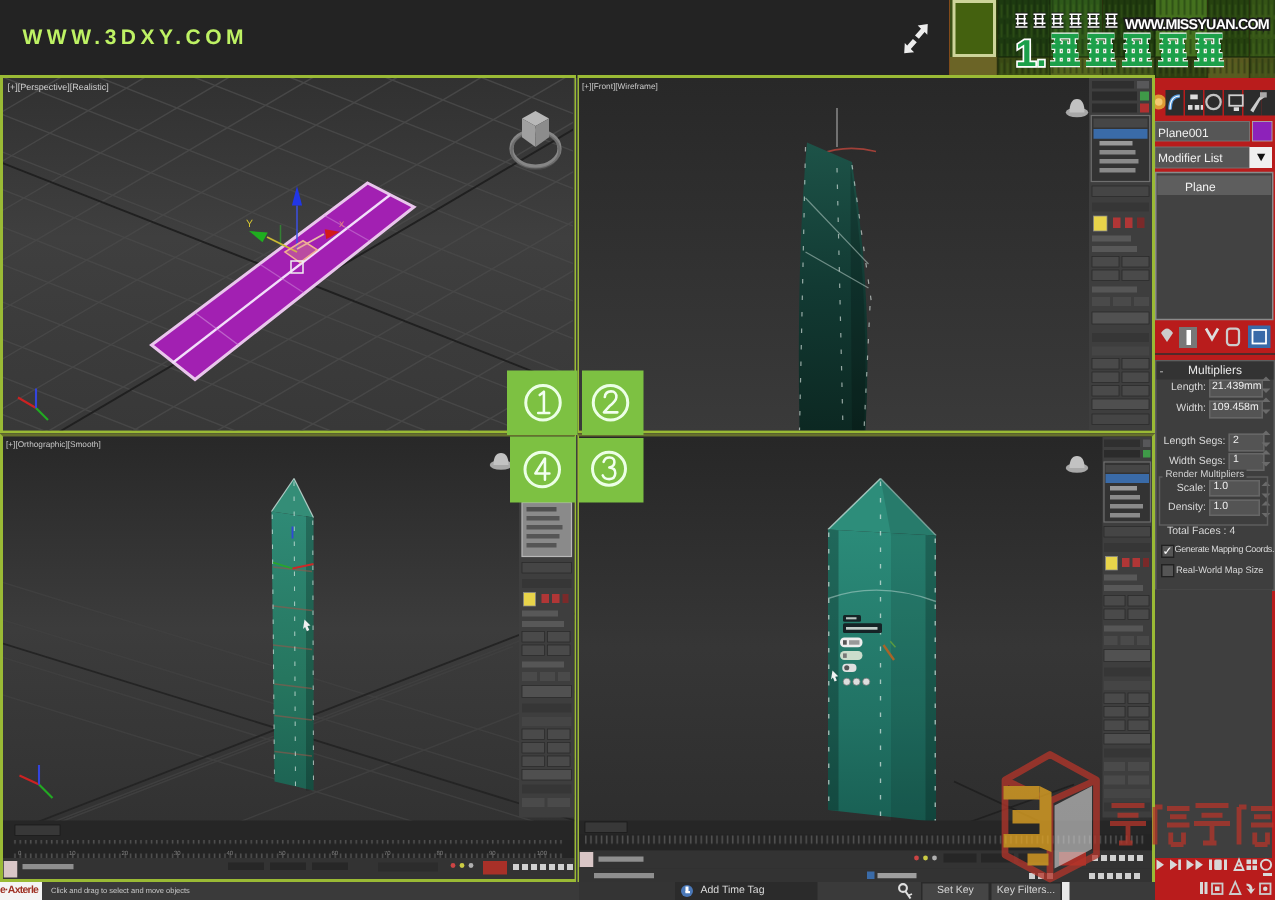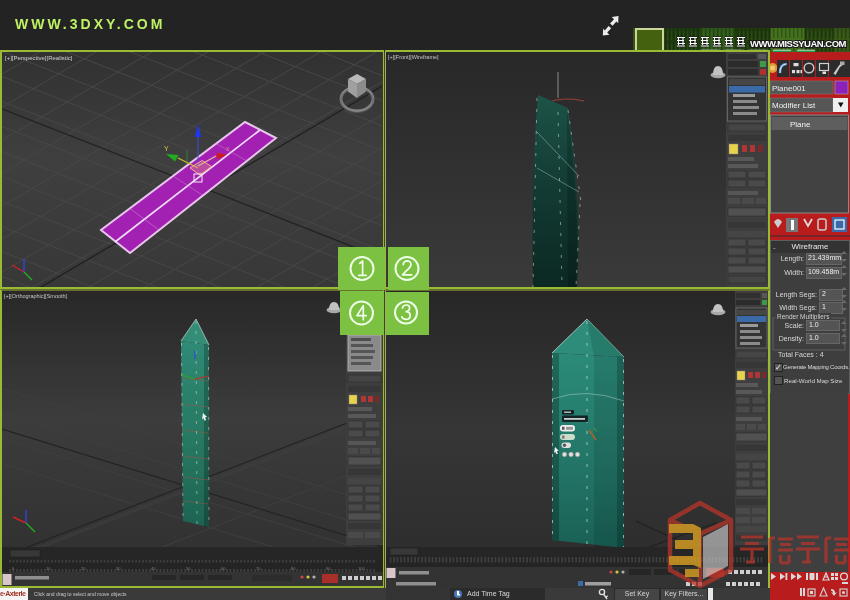--- a/index.html
+++ b/index.html
@@ -16,21 +16,21 @@
 <div class="abs" id="topbar" style="left:0;top:0;width:850px;height:52px;background:#232323;">
   <div class="abs" style="left:15px;top:16px;font-size:14px;font-weight:bold;letter-spacing:3px;color:#bef264;">WWW.3DXY.COM</div>
 
   <svg class="abs" style="left:601px;top:13px;" width="24" height="26" viewBox="0 0 24 26">
     <g fill="#ececec">
       <path d="M17.5 3 L10.8 4 L13 6.2 L9 10.6 L11.6 12.8 L15.4 8.4 L17.2 10.2 Z"></path>
       <path d="M1.8 22.5 L8.4 21.8 L6.2 19.6 L10.2 15.2 L7.6 13 L3.8 17.4 L2.2 15.6 Z"></path>
     </g>
   </svg>
 
-  <div class="abs" id="grass" style="left:633px;top:0;width:217px;height:40px;background:#f97316;overflow:hidden;margin-top:28px;">
+  <div class="abs" id="grass" style="left:633px;top:0;width:217px;height:52px;background:#f97316;overflow:hidden;">
   <svg width="217" height="52" viewBox="0 0 217 52">
     <defs>
       <path id="cjs" fill="none" d="M1,1.5 H9 M1,4.5 H8 M1.5,7.5 H9 M2.5,1.5 V9 M7,1.5 V9 M1,10 H9"></path>
       <pattern id="gstripe" x="0" y="0" width="4" height="13" patternUnits="userSpaceOnUse">
         <rect x="0" y="0" width="1.4" height="10" fill="#12250a"></rect>
         <rect x="2.2" y="3" width="1" height="9" fill="#486e20"></rect>
       </pattern>
       <path id="cjb" fill="none" d="M2,3 H20 M2,10 H19 M3,16 H20 M6,3 V21 M11,6 V21 M16,3 V21 M1,21.5 H21 M4,6 L8,8"></path>
     </defs>
     <rect x="0" y="0" width="32" height="52" fill="#3a4f14"></rect>
@@ -614,21 +614,21 @@
           <rect x="21" y="168" width="3" height="10" fill="#ffffff"></rect>
       <path d="M34,167 l4,7 l4,-7" fill="none" stroke="#ddd" stroke-width="1.8"></path>
       <rect x="48" y="167" width="8" height="11" rx="2" fill="none" stroke="#ccc" stroke-width="1.5"></rect>
       <rect x="62" y="165" width="15" height="15" fill="#3a6aa8"></rect>
           <rect x="65" y="168" width="9" height="9" fill="none" stroke="#fff" stroke-width="1.2"></rect>
     </g>
     <line x1="0" y1="184" x2="80" y2="184" stroke="#2e2e2e" stroke-width="1"></line>
   </svg>
 
   <div class="abs" style="left:0;top:188px;width:78px;height:152px;border:1px solid #5e5e5e;background:#3e3e3e;">
-    <div class="abs" style="left:0;top:0;width:78px;height:12px;background:#333333;color:#e8e8e8;font-size:8px;text-align:center;line-height:12px;">Wireframe</div>
+    <div class="abs" style="left:0;top:0;width:78px;height:12px;background:#333333;color:#e8e8e8;font-size:8px;text-align:center;line-height:12px;">Multipliers</div>
     <div class="abs" style="left:2px;top:2px;color:#bbb;font-size:8px;">-</div>
   </div>
   <div class="abs" style="left:0;top:203px;width:34px;text-align:right;color:#d8d8d8;font-size:7px;">Length:</div>
   <div class="abs" style="left:36px;top:201px;width:33px;height:10px;background:#545454;border:0.5px solid #666;color:#f0f0f0;font-size:7px;padding-left:1px;">21.439mm</div>
   <div class="abs" style="left:0;top:217px;width:34px;text-align:right;color:#d8d8d8;font-size:7px;">Width:</div>
   <div class="abs" style="left:36px;top:215px;width:33px;height:10px;background:#545454;border:0.5px solid #666;color:#f0f0f0;font-size:7px;padding-left:1px;">109.458m</div>
   <div class="abs" style="left:0;top:239px;width:47px;text-align:right;color:#d8d8d8;font-size:7px;">Length Segs:</div>
   <div class="abs" style="left:49px;top:237px;width:20px;height:10px;background:#545454;border:0.5px solid #666;color:#f0f0f0;font-size:7px;padding-left:2px;">2</div>
   <div class="abs" style="left:0;top:252px;width:47px;text-align:right;color:#d8d8d8;font-size:7px;">Width Segs:</div>
   <div class="abs" style="left:49px;top:250px;width:20px;height:10px;background:#545454;border:0.5px solid #666;color:#f0f0f0;font-size:7px;padding-left:2px;">1</div>

